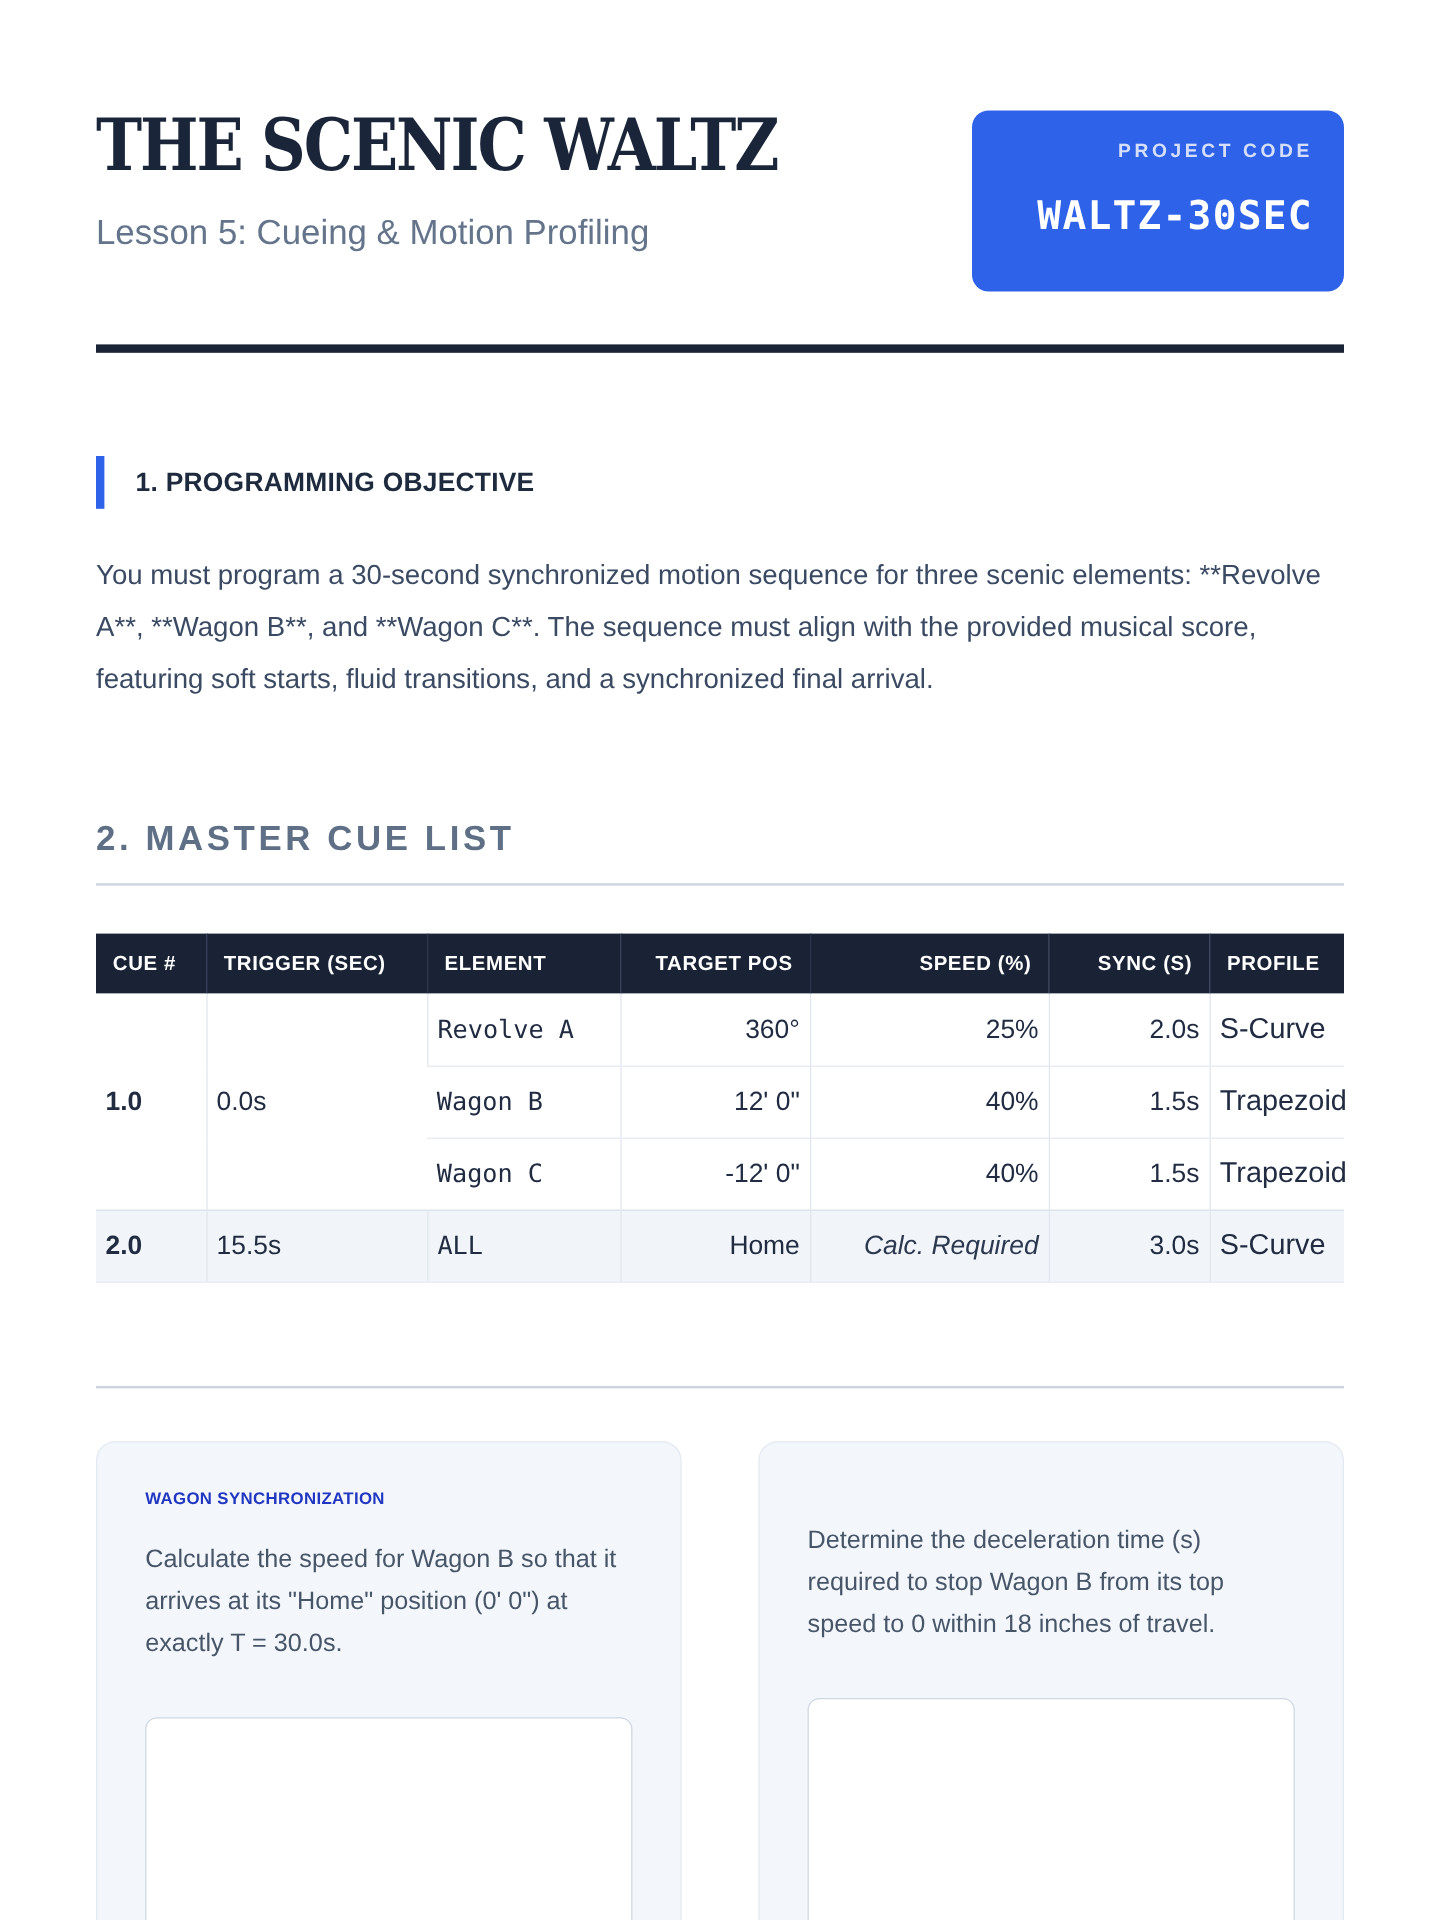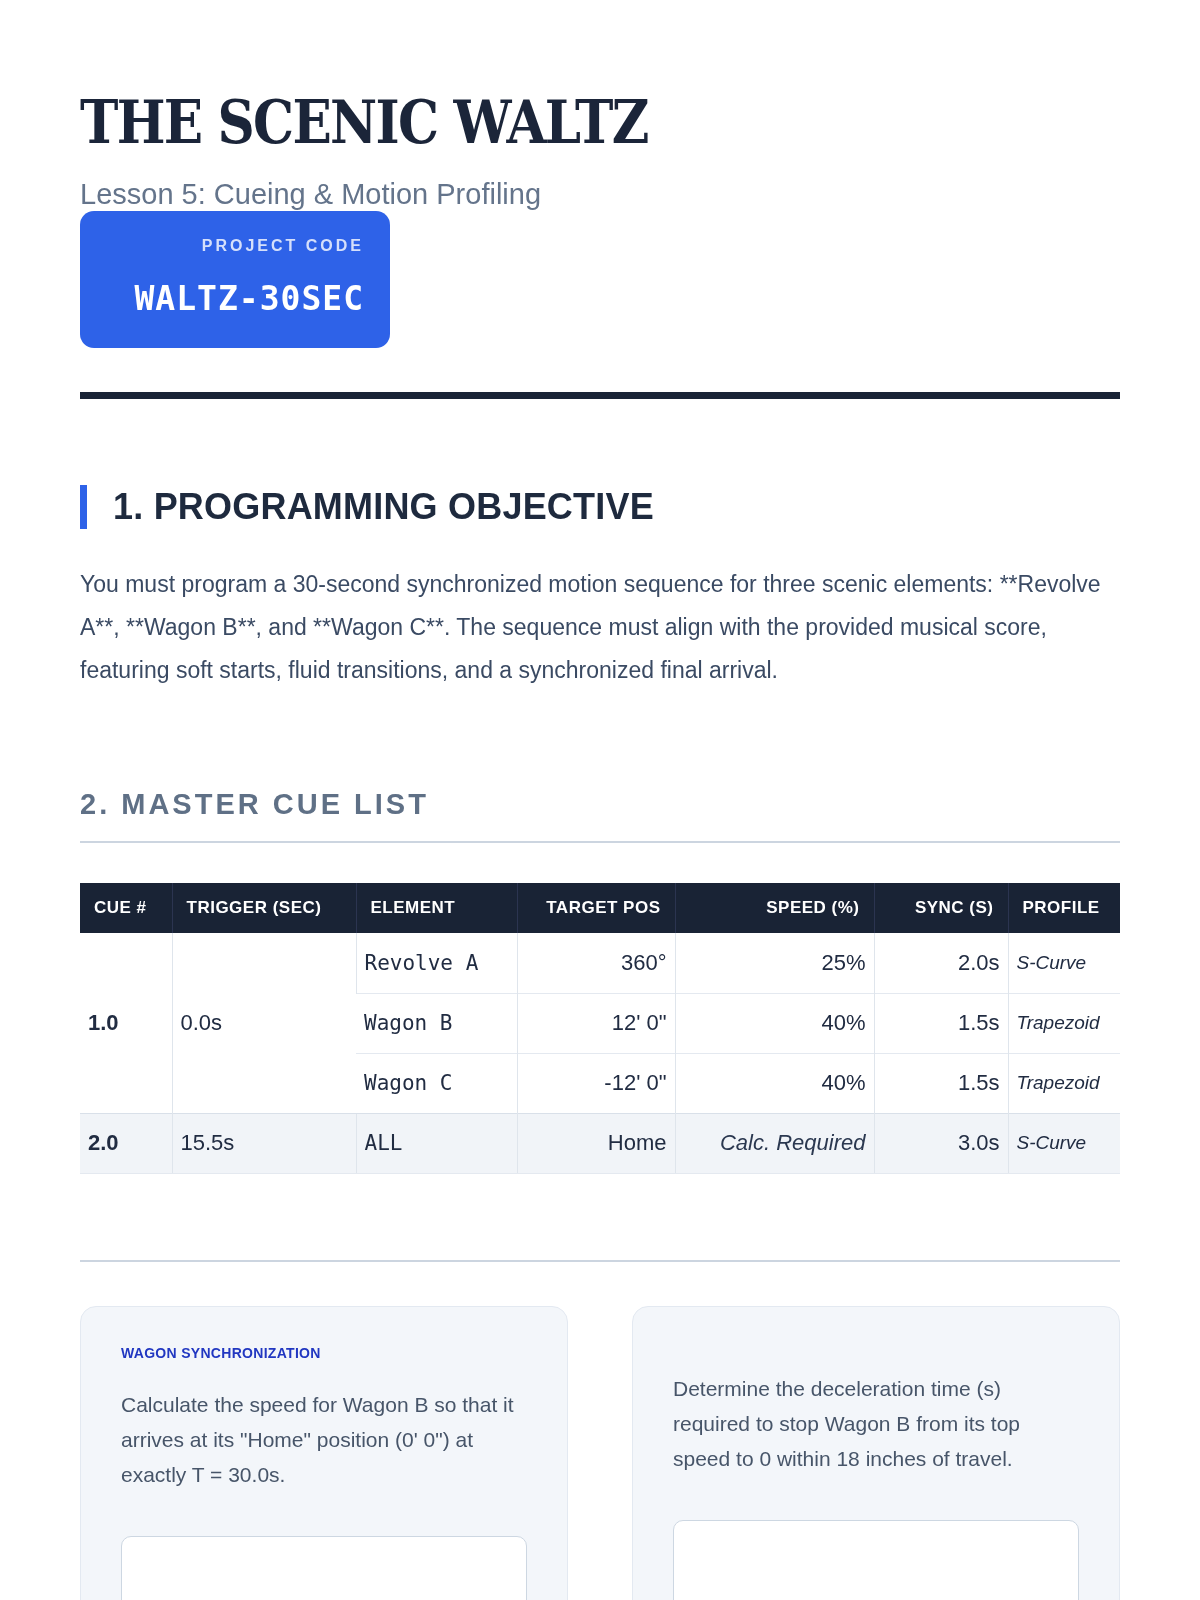--- a/index.html
+++ b/index.html
@@ -7,42 +7,42 @@
   body {
     width: 1200px;
     height: 1600px;
     overflow: hidden;
     font-family: "Liberation Sans", sans-serif;
     color: #212c42;
   }
   .page { padding: 92px 80px 0 80px; }
 
   
-  .doc-header { display: flex; justify-content: space-between; align-items: flex-start; flex-direction: column; }
+  .doc-header { display: flex; justify-content: space-between; align-items: flex-start; }
   .doc-title {
     font-family: "DejaVu Serif", serif;
     font-weight: 700;
     font-size: 60px;
     line-height: 1.0;
     color: #1b2539;
     letter-spacing: -2px;
     transform: scaleX(0.86);
     transform-origin: left top;
     white-space: nowrap;
   }
   .doc-subtitle {
     margin-top: 26px;
     font-size: 29px;
     color: #64748b;
   }
   .project-badge {
     background: #2e62e8;
     border-radius: 14px;
     min-width: 310px;
-    padding: 26px 26px 30px 26px;
+    padding: 26px 26px 44px 26px;
     text-align: right;
     color: #ffffff;
   }
   .project-badge .badge-label {
     font-size: 16px;
     font-weight: 700;
     letter-spacing: 3px;
     color: rgba(255,255,255,0.8);
   }
   .project-badge .badge-code {
@@ -51,21 +51,21 @@
     font-weight: 700;
     font-size: 33px;
     letter-spacing: 1px;
     color: #ffffff;
   }
   .thick-rule { height: 7px; background: #1a2436; margin-top: 44px; }
 
   
   .objective-heading { margin-top: 86px; display: flex; align-items: center; }
   .accent-bar { width: 7px; height: 44px; background: #2e62e8; margin-right: 26px; flex: none; }
-  .objective-heading h2 { font-size: 36px; font-weight: 700; color: #1e2a3e; letter-spacing: 0.2px; }
+  .objective-heading h2 { font-size: 22px; font-weight: 700; color: #1e2a3e; letter-spacing: 0.2px; }
   .objective-body {
     margin-top: 34px;
     font-size: 23px;
     line-height: 43px;
     color: #3a4a63;
   }
 
   
   .gray-heading {
     font-size: 29px;
@@ -104,21 +104,21 @@
     color: #212c42;
     background: #ffffff;
     vertical-align: middle;
   }
   .cue-table td + td { border-left: 1px solid #dfe5ec; }
   .cue-table tr.subrow td { border-top: 1px solid #e4e9f0; }
   .cue-table tr.alt td { border-top: 1px solid #d9e0e9; background: #f1f4f8; border-bottom: 1px solid #e4e9f0; }
   .col-right, .cue-table th.col-right { text-align: right; }
   td.cell-cue { font-weight: 700; }
   td.cell-element { font-family: "DejaVu Sans Mono", monospace; font-size: 21px; }
-  td.cell-profile { font-style: italic; font-size: 19px; }
+  td.cell-profile { font-size: 24px; }
   td.cell-italic { font-style: italic; color: #2b3850; }
 
   
   .cards { margin-top: 44px; display: grid; grid-template-columns: 1fr 1fr; gap: 64px; }
   .calc-card {
     background: #f3f6fa;
     border: 1px solid #e3e9f1;
     border-radius: 16px;
     padding: 38px 40px;
     height: 470px;

